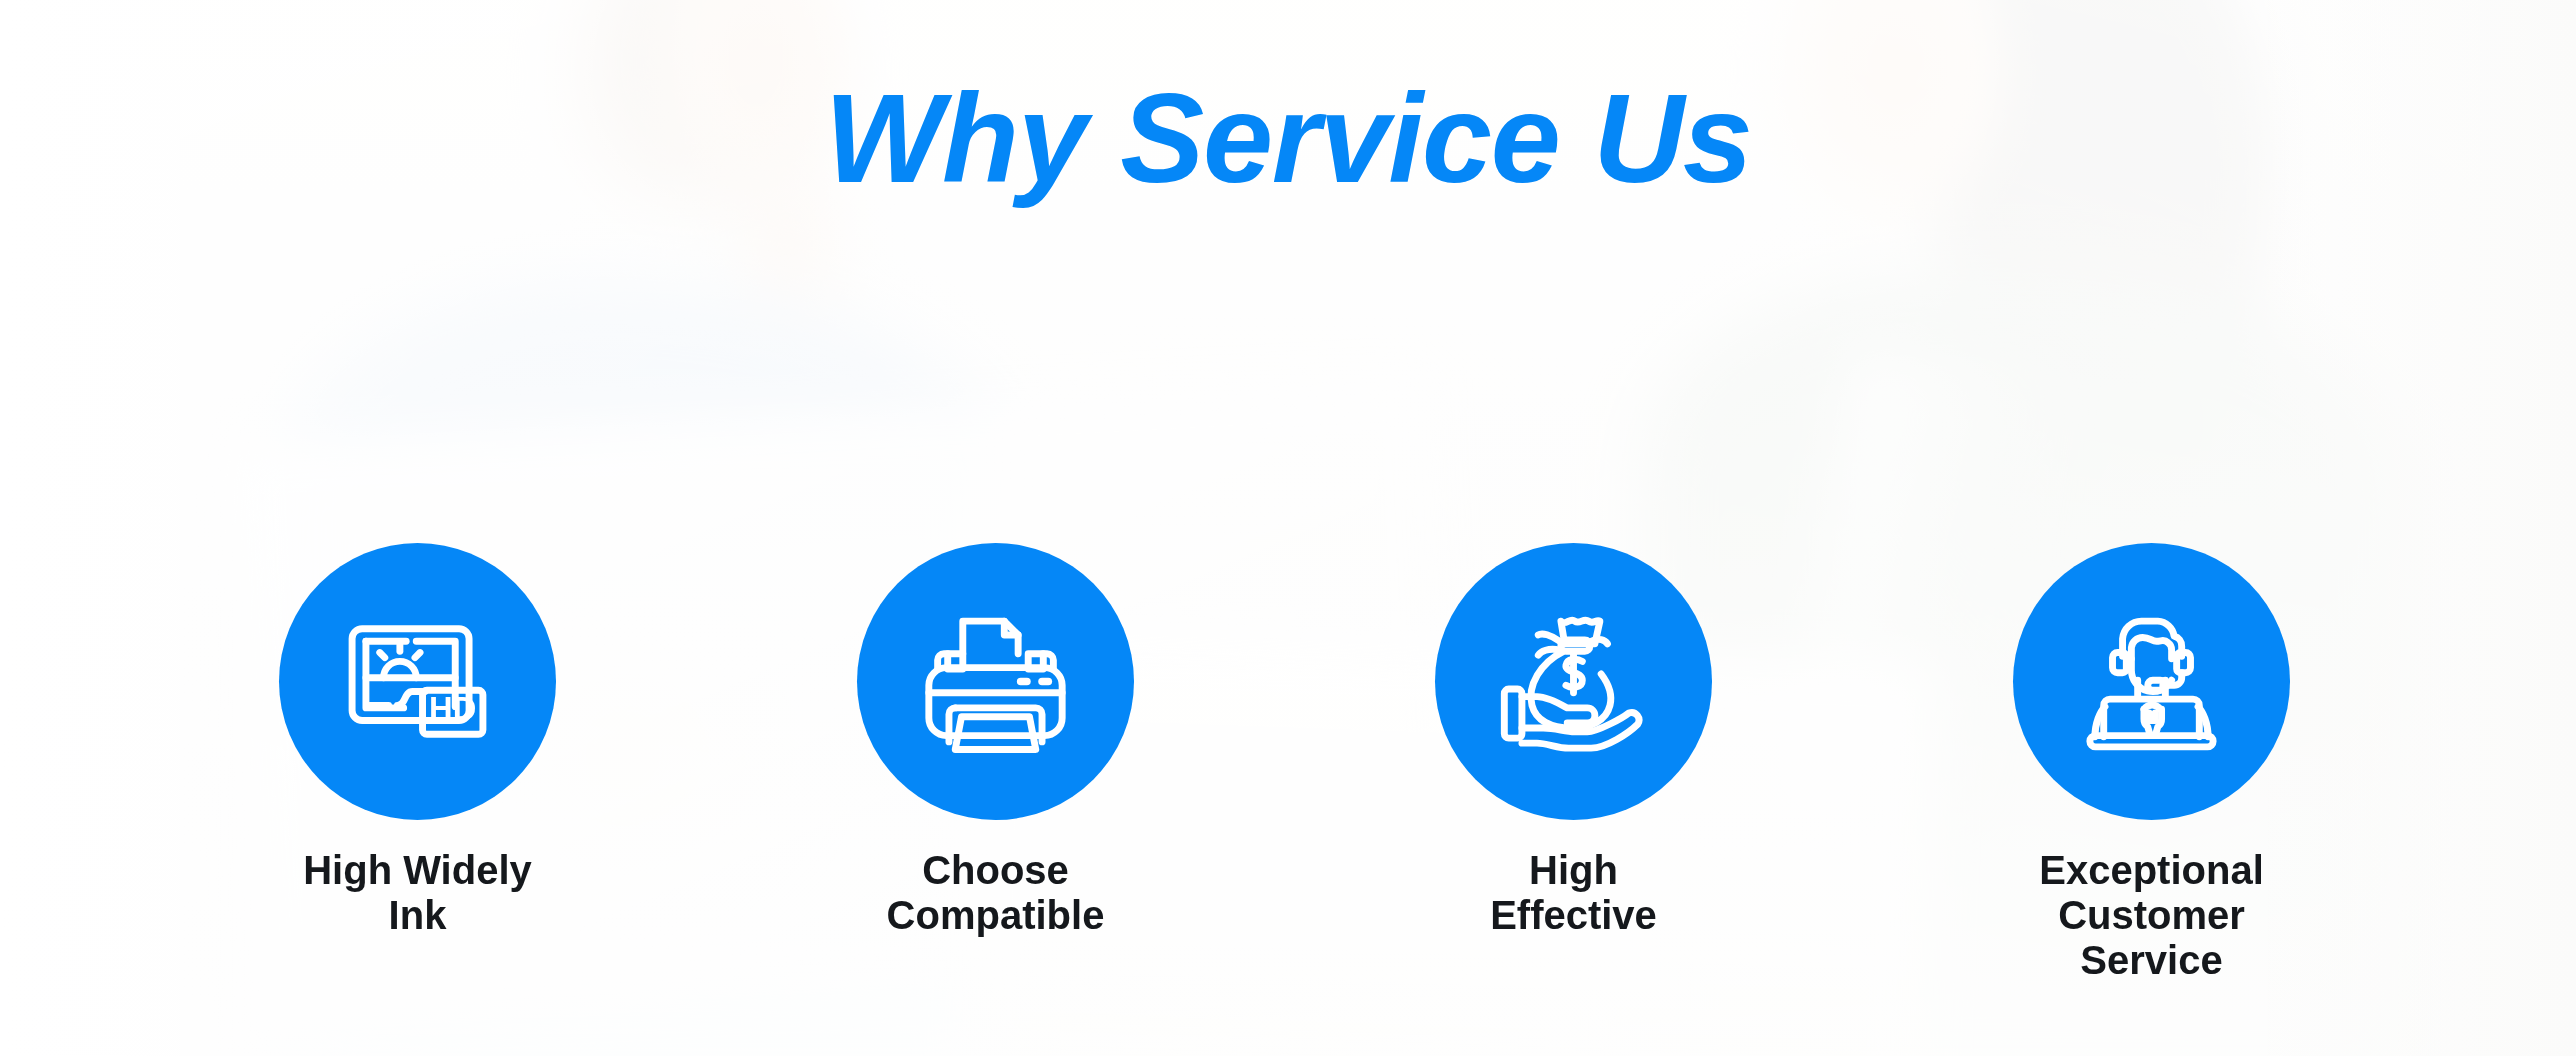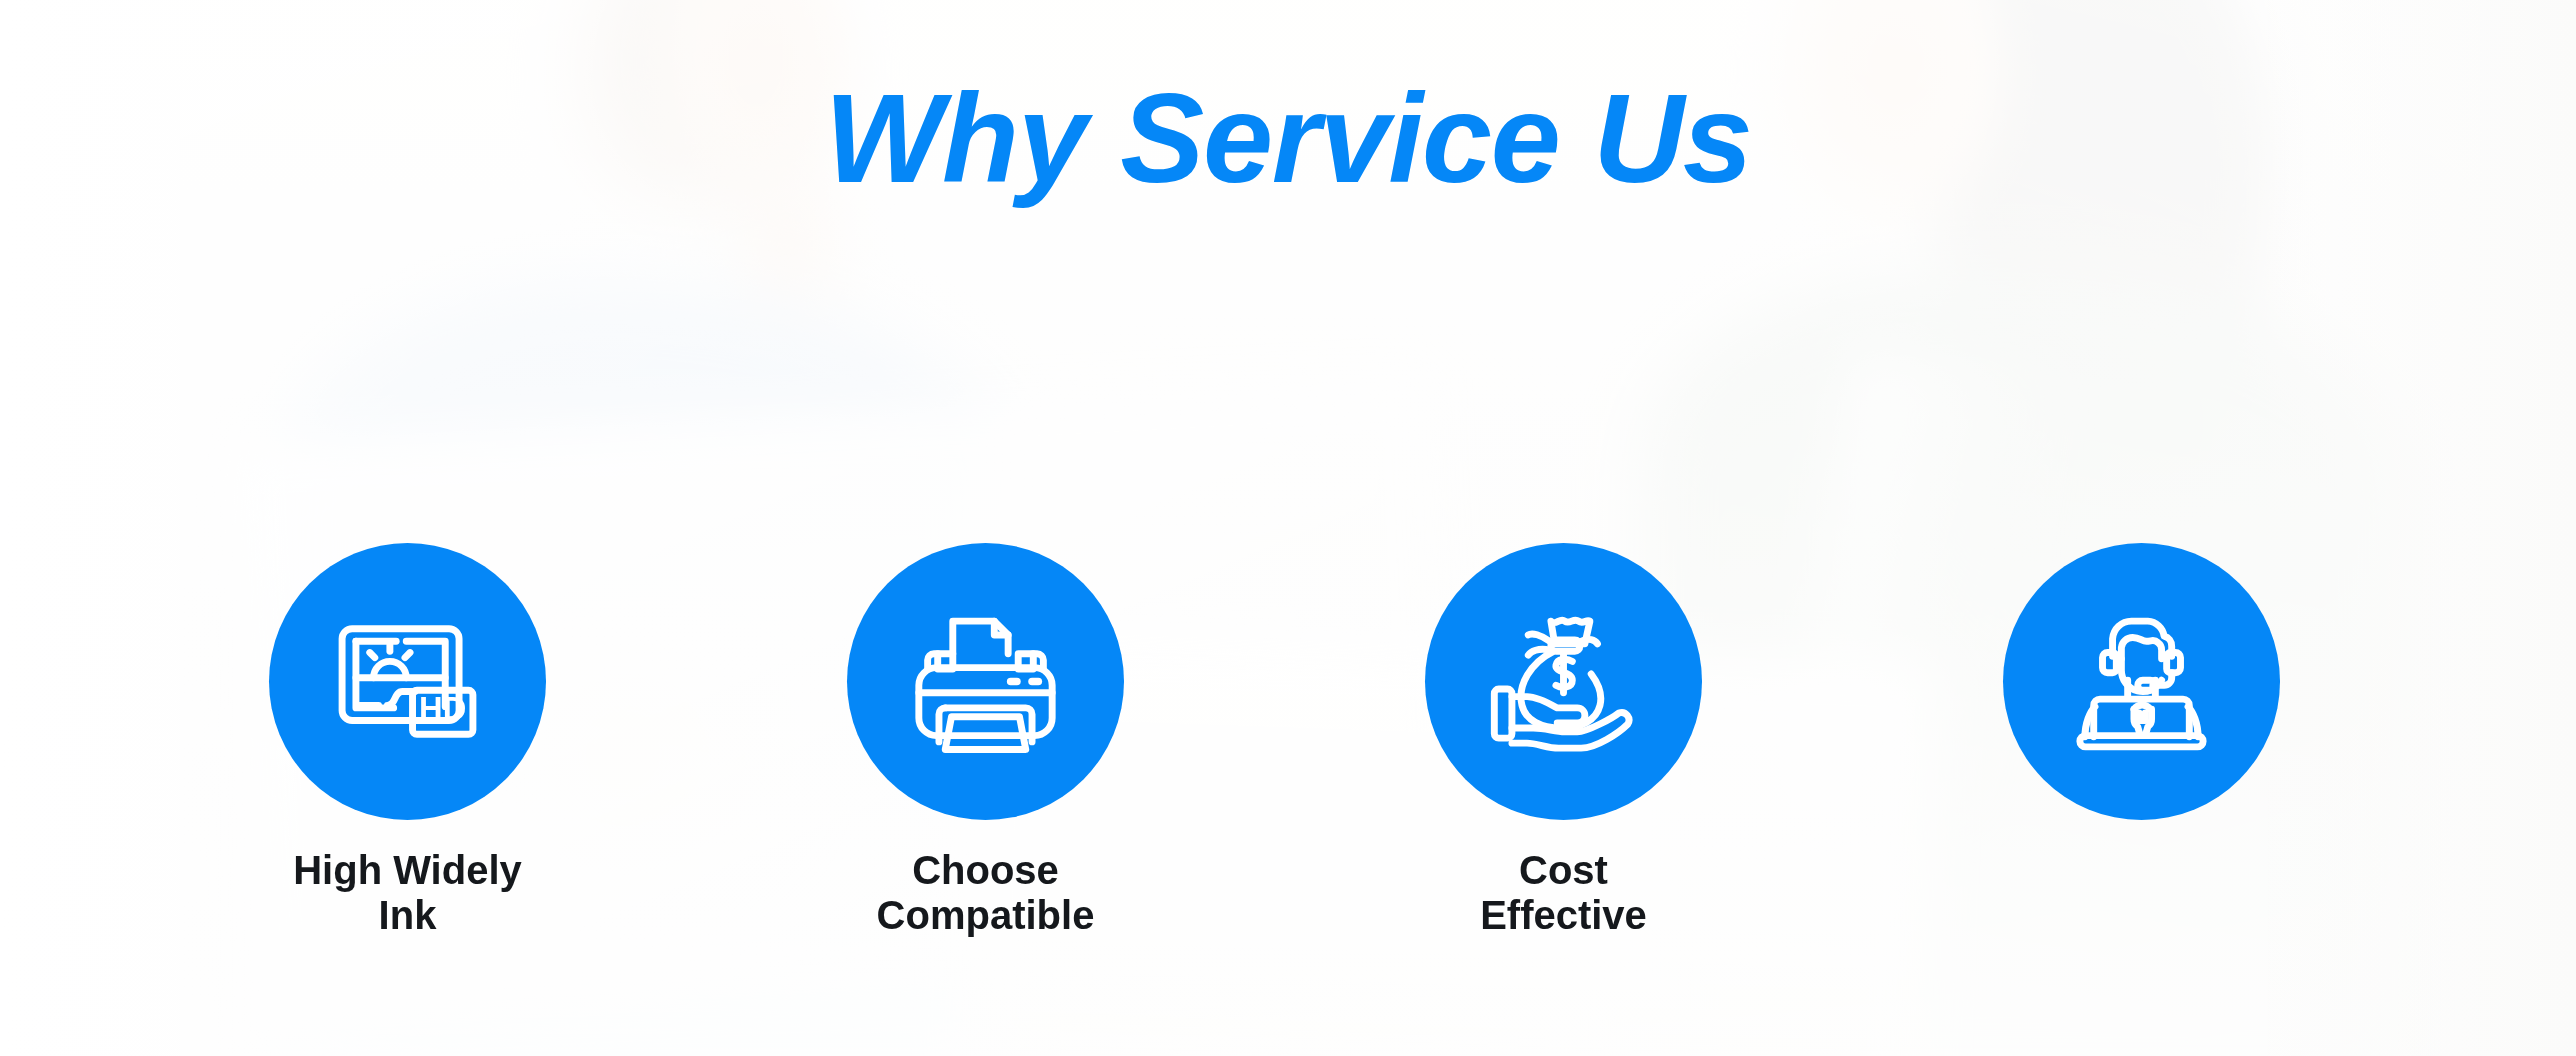--- a/index.html
+++ b/index.html
@@ -170,21 +170,21 @@
     width: 1841px;
     text-align: center;
     font-size: 42px;
     line-height: 1.22;
     font-weight: 700;
     color: #1e2226;
   }
 
   .features {
     position: absolute;
-    left: 269px;
+    left: 279px;
     top: 543px;
     width: 2015px;
     display: flex;
     justify-content: flex-start;
     align-items: flex-start;
   }
   .feature {
     width: 277px;
     margin-right: 301px;
     display: flex;
@@ -318,21 +318,21 @@
             <path d="M106 78 c-18 -4 -30 2 -34 8"></path>
             <path d="M156 64 c12 -6 22 -2 26 4"></path>
             <path d="M112 80 c-36 18 -58 54 -50 86 c6 24 30 36 62 36 c32 0 56 -12 62 -36 c4 -16 -2 -34 -14 -50"></path>
             <path d="M142 96 c-10 -6 -24 -4 -26 6 c-2 12 26 10 26 24 c0 12 -16 14 -26 8"></path>
             <path d="M128 84 v62"></path>
             <rect x="18" y="140" width="28" height="78" rx="7"></rect>
             <path d="M46 152 h24 c16 0 34 10 48 18 h32 a12 12 0 0 1 0 24 h-32"></path>
             <path d="M46 202 h34 c20 0 34 6 50 6 h20 c16 0 56 -22 66 -30 a12 12 0 0 1 14 18 c-14 14 -50 38 -74 38 h-36 c-18 0 -34 -8 -50 -8 h-24"></path>
           </svg>
         </div>
-        <div class="feature-label">Cost
+        <div class="feature-label">High
 Effective</div>
       </div>
 
       <div class="feature">
         <div class="icon-circle">
           <svg viewBox="0 0 256 256">
             <path d="M82 88 V60 a30 30 0 0 1 30 -28 h26 a28 28 0 0 1 26 24 a16 16 0 0 1 12 16 v16"></path>
             <path d="M96 92 V74 a18 18 0 0 1 18 -16 c12 0 14 6 22 6 c8 0 12 -4 18 2 a14 14 0 0 1 6 12 v14"></path>
             <path d="M96 92 v18 a34 34 0 0 0 64 16"></path>
             <path d="M74 82 h8 a6 6 0 0 1 6 6 v20 a6 6 0 0 1 -6 6 h-8 a8 8 0 0 1 -8 -8 v-16 a8 8 0 0 1 8 -8 z"></path>
@@ -343,18 +343,20 @@
             <path d="M150 126 v26"></path>
             <path d="M52 216 V166 a10 10 0 0 1 10 -10 h132 a10 10 0 0 1 10 10 v50"></path>
             <path d="M38 216 c0 -22 8 -40 16 -48"></path>
             <path d="M218 216 c0 -22 -8 -40 -16 -48"></path>
             <rect x="30" y="214" width="196" height="18" rx="9"></rect>
             <path d="M116 172 v16 a14 14 0 0 0 6 12 l4 14 h8 l4 -14 a14 14 0 0 0 6 -12 v-16"></path>
             <path d="M116 172 a16 16 0 0 1 26 0"></path>
             <path d="M124 178 v12 h10 v-12"></path>
           </svg>
         </div>
+        <div class="feature-label">Exceptional
+Customer Service</div>
       </div>
 
     </div>
   </div>
 </div>
 
 
 </body></html>

